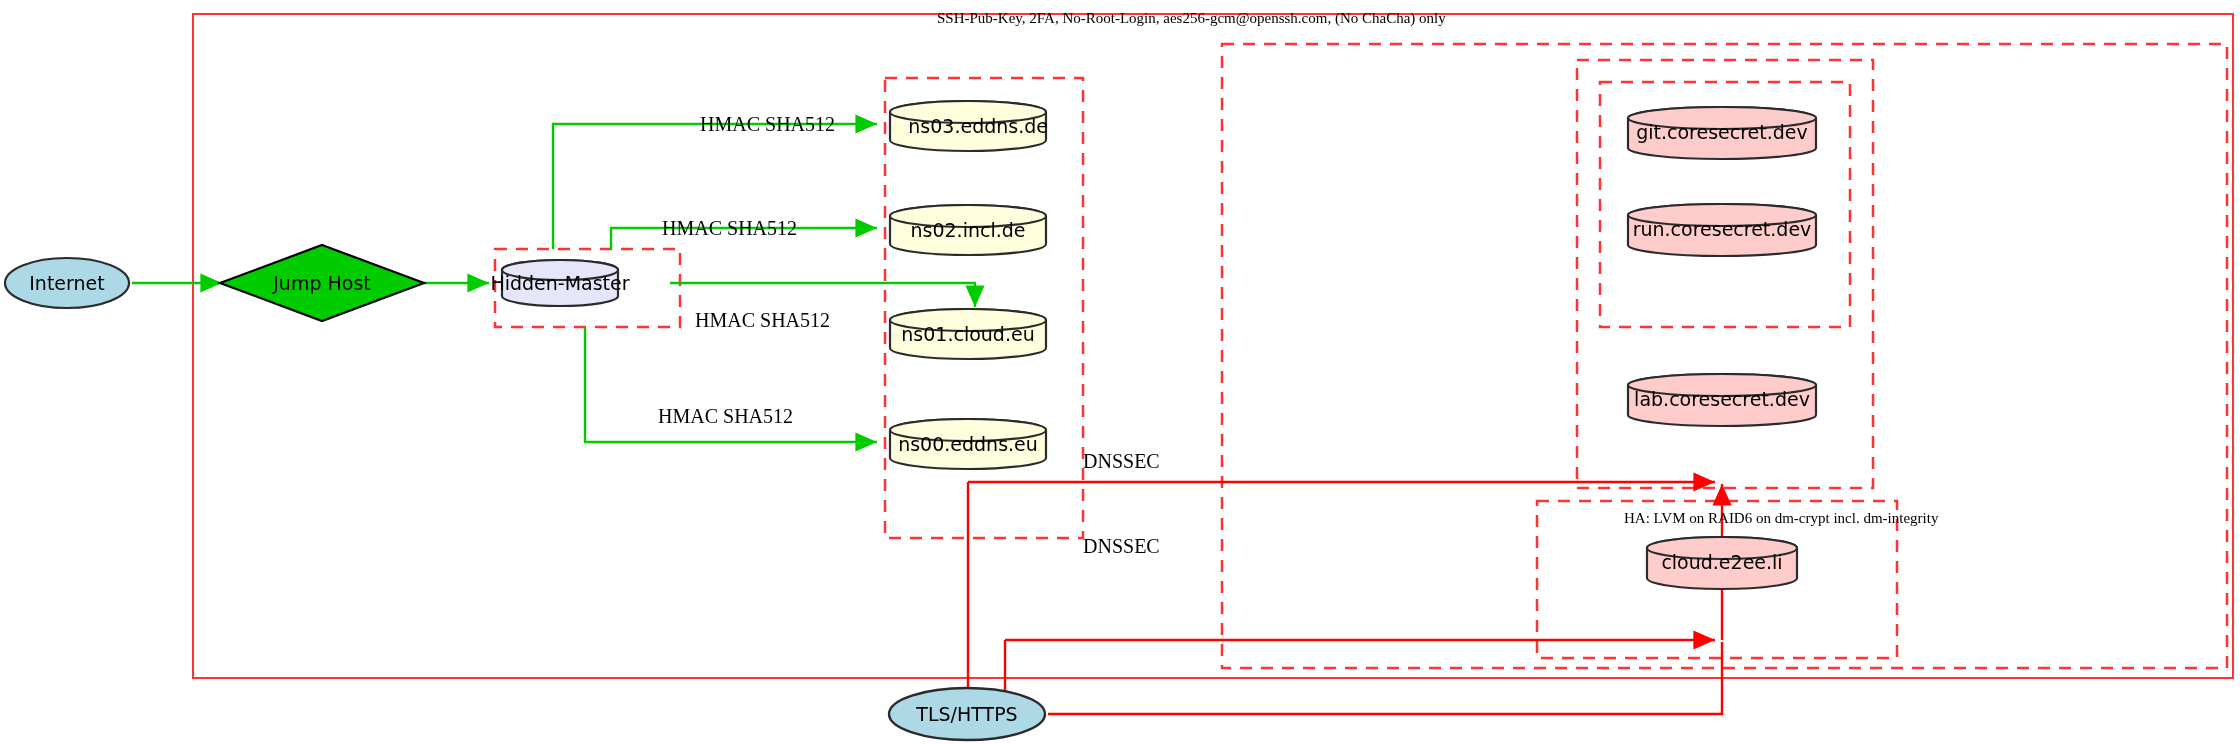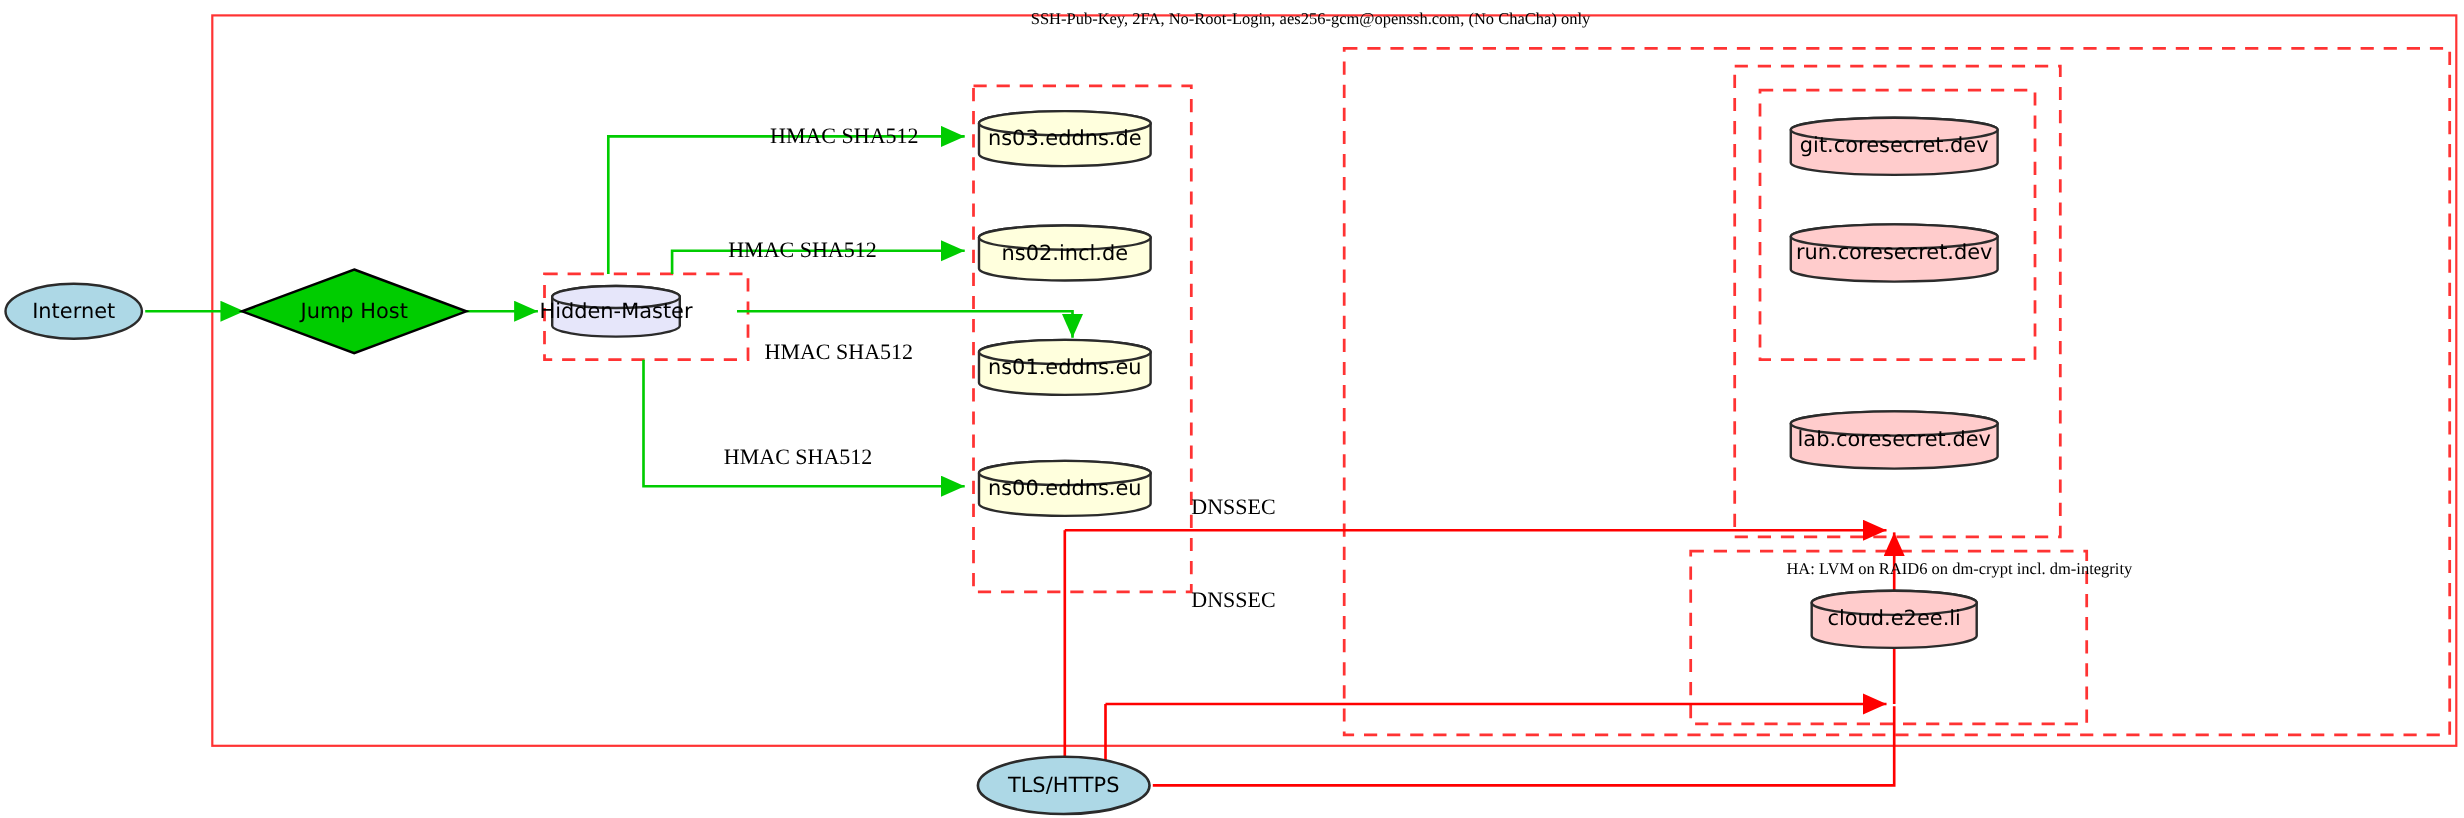--- a/index.html
+++ b/index.html
@@ -146,25 +146,25 @@
 
 
   <div class="cluster-label" style="left:1624px; top:510px;">HA: LVM on RAID6 on dm-crypt incl. dm-integrity</div>
 
   <div class="node-label" style="left:7px; top:272px; width:120px;">Internet</div>
 
   <div class="node-label" style="left:262px; top:272px; width:120px;">Jump Host</div>
 
   <div class="node-label" style="left:490px; top:272px; width:140px;text-align:center;">Hidden-Master</div>
 
-  <div class="node-label" style="left:888px; top:115px; width:160px;">ns03.eddns.de</div>
+  <div class="node-label" style="left:888px; top:115px; width:160px;text-align:right;">ns03.eddns.de</div>
 
   <div class="node-label" style="left:888px; top:219px; width:160px;">ns02.incl.de</div>
 
-  <div class="node-label" style="left:888px; top:323px; width:160px;">ns01.eddns.eu</div>
+  <div class="node-label" style="left:888px; top:323px; width:160px;">ns01.cloud.eu</div>
 
   <div class="node-label" style="left:888px; top:433px; width:160px;">ns00.eddns.eu</div>
 
   <div class="node-label" style="left:1632px; top:121px; width:180px;">git.coresecret.dev</div>
 
   <div class="node-label" style="left:1632px; top:218px; width:180px;">run.coresecret.dev</div>
 
   <div class="node-label" style="left:1632px; top:388px; width:180px;">lab.coresecret.dev</div>
 
   <div class="node-label" style="left:1650px; top:551px; width:144px;">cloud.e2ee.li</div>

